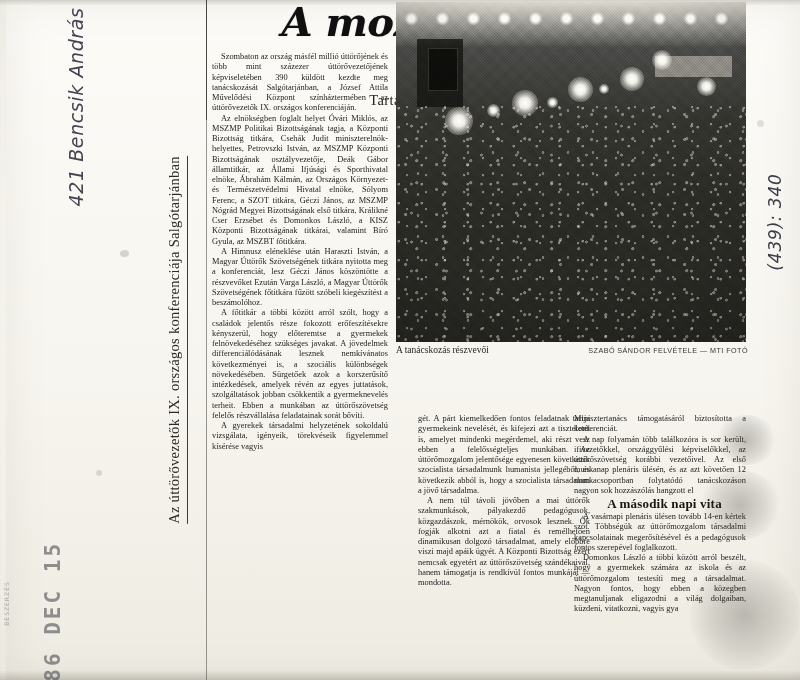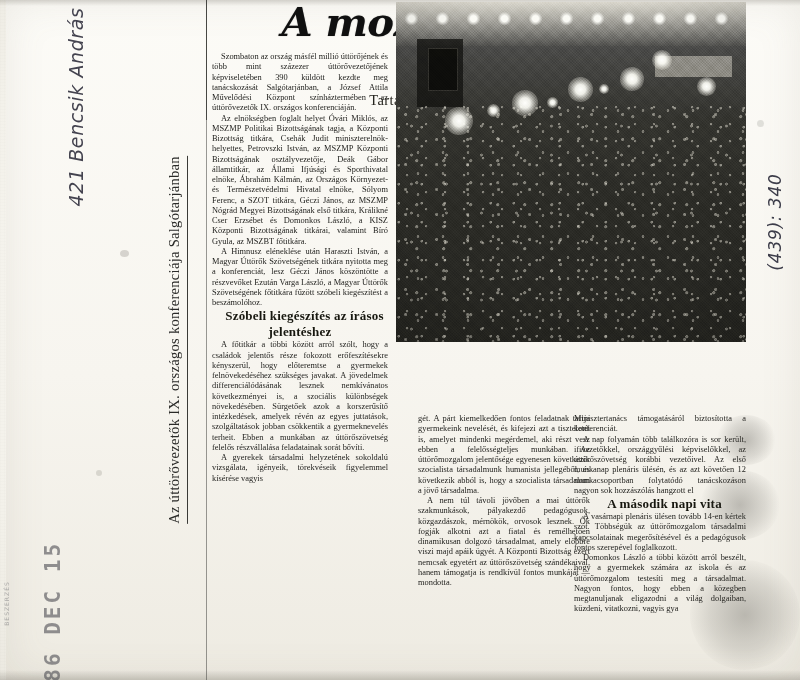--- a/index.html
+++ b/index.html
@@ -364,28 +364,31 @@
         <div class="lamp" style="left:86%;top:22%;width:19px;height:19px;"></div>
         <div class="lamp" style="left:26%;top:30%;width:13px;height:13px;"></div>
         <div class="lamp" style="left:43%;top:28%;width:11px;height:11px;"></div>
         <div class="lamp" style="left:58%;top:24%;width:10px;height:10px;"></div>
 
         <div class="ph-grain"></div>
         <div class="ph-vign"></div>
       </div>
     </div>
 
+    <div class="caption-row">
+      <div class="cap-left">A tanácskozás részvevői</div>
+      <div class="cap-right">SZABÓ SÁNDOR FELVÉTELE — MTI FOTÓ</div>
+    </div>
 
     <div class="cols">
 
       <div class="col" id="col1">
         <p>Szombaton az ország másfél millió úttörőjének és több mint százezer úttörővezetőjének képviseletében 390 küldött kezdte meg tanácskozását Salgótarjánban, a József Attila Művelődési Központ színháztermében az úttörővezetők IX. országos konferenciáján.</p>
         <p>Az elnökségben foglalt helyet Óvári Miklós, az MSZMP Politikai Bizottságának tagja, a Központi Bizottság titkára, Csehák Judit miniszterelnök-helyettes, Petrovszki István, az MSZMP Központi Bizottságának osztályvezetője, Deák Gábor államtitkár, az Állami Ifjúsági és Sporthivatal elnöke, Ábrahám Kálmán, az Országos Környezet- és Természetvédelmi Hivatal elnöke, Sólyom Ferenc, a SZOT titkára, Géczi János, az MSZMP Nógrád Megyei Bizottságának első titkára, Králikné Cser Erzsébet és Domonkos László, a KISZ Központi Bizottságának titkárai, valamint Bíró Gyula, az MSZBT főtitkára.</p>
         <p>A Himnusz eléneklése után Haraszti István, a Magyar Úttörők Szövetségének titkára nyitotta meg a konferenciát, lesz Géczi János köszöntötte a részvevőket Ezután Varga László, a Magyar Úttörők Szövetségének főtitkára fűzött szóbeli kiegészítést a beszámolóhoz.</p>
-        <p class="secthead">Szóbeli kiegészítés az írásos jelentéshez</p>
         <p>A főtitkár a többi között arról szólt, hogy a családok jelentős része fokozott erőfeszítésekre kényszerül, hogy előteremtse a gyermekek felnövekedéséhez szükséges javakat. A jövedelmek differenciálódásának lesznek nemkívánatos következményei is, a szociális különbségek növekedésében. Sürgetőek azok a korszerűsítő intézkedések, amelyek révén az egyes juttatások, szolgáltatások jobban csökkentik a gyermeknevelés terheit. Ebben a munkában az úttörőszövetség felelős részvállalása feladatainak sorát bővíti.</p>
         <p>A gyerekek társadalmi helyzetének sokoldalú vizsgálata, igényeik, törekvéseik figyelemmel kísérése vagyis</p>
       </div>
 
       <div class="col" id="col2">
         <p class="noind">gét. A párt kiemelkedően fontos feladatnak tartja gyermekeink nevelését, és kifejezi azt a tiszteletét is, amelyet mindenki megérdemel, aki részt vesz ebben a felelősségteljes munkában. Az úttörőmozgalom jelentősége egyenesen következik szocialista társadalmunk humanista jellegéből, és következik abból is, hogy a szocialista társadalom a jövő társadalma.</p>
         <p>A nem túl távoli jövőben a mai úttörők szakmunkások, pályakezdő pedagógusok, közgazdászok, mérnökök, orvosok lesznek. Ők fogják alkotni azt a fiatal és remélhetően dinamikusan dolgozó társadalmat, amely előbbre viszi majd apáik ügyét. A Központi Bizottság ezért nemcsak egyetért az úttörőszövetség szándékaival, hanem támogatja is rendkívül fontos munkáját — mondotta.</p>
       </div>
 
       <div class="col" id="col3">

